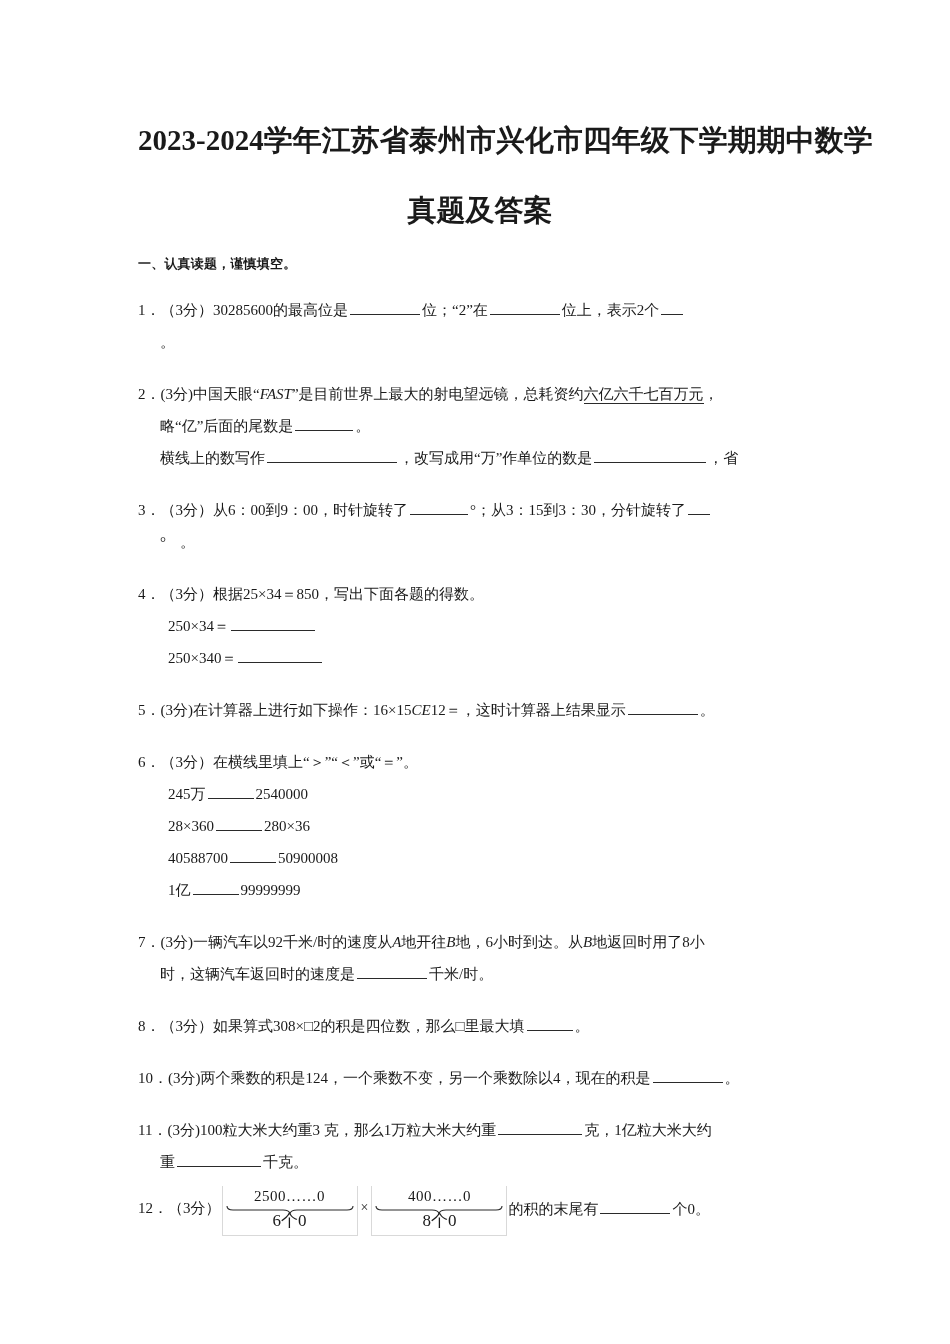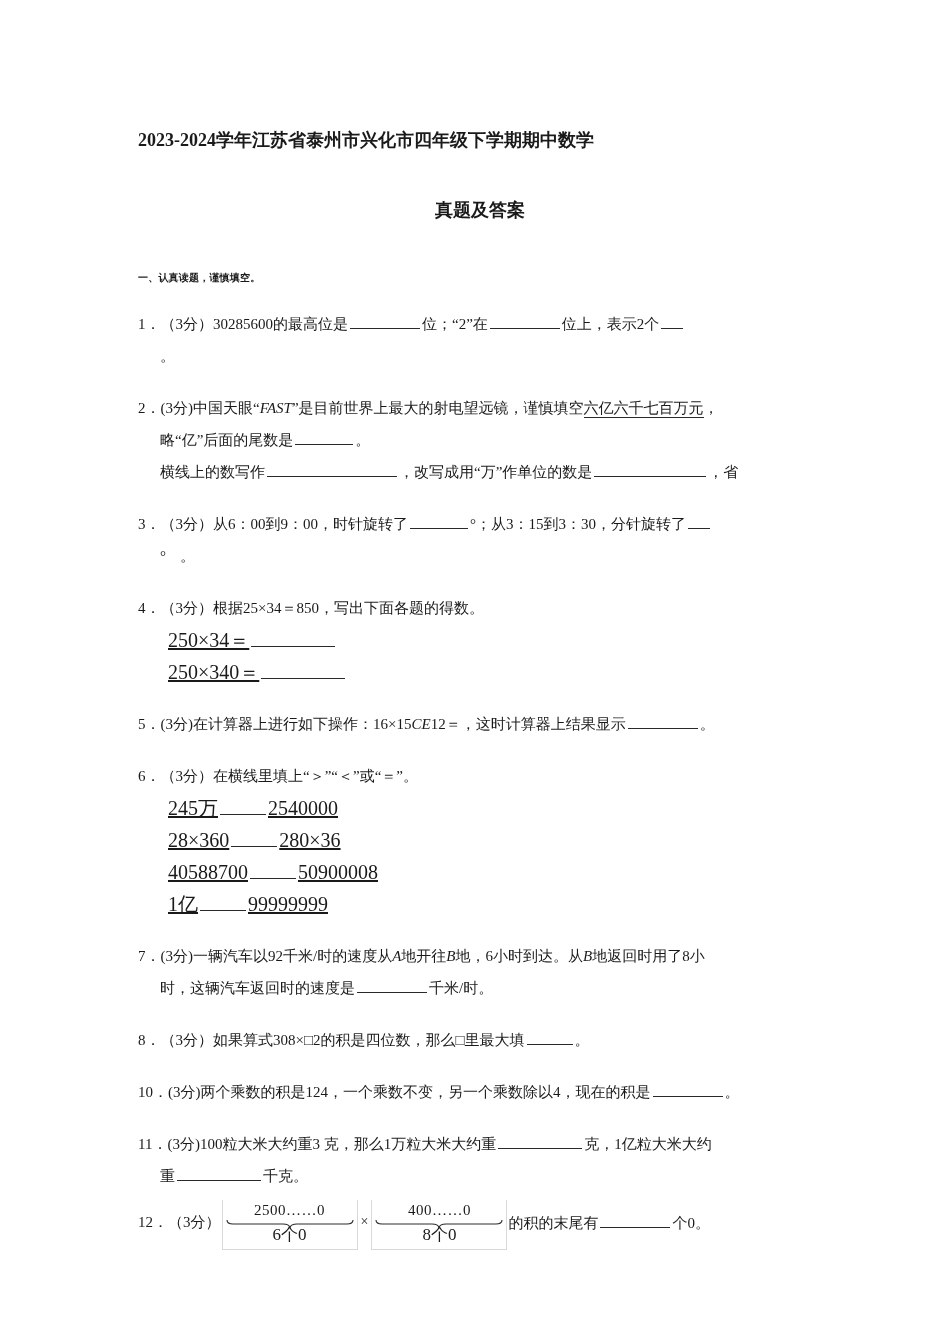--- a/index.html
+++ b/index.html
@@ -27,43 +27,43 @@
     position: absolute;
     left: 138px;
     top: 0;
     width: 684px;
   }
 
   
   .doc-title {
     font-family: "Liberation Serif", "DejaVu Serif", serif;
     font-weight: bold;
-    font-size: 18px;
+    font-size: 29px;
     line-height: 44px;
     text-align: center;
     letter-spacing: 0px;
     margin: 0;
   }
   .title-line-1 {
     margin-top: 118px;
     text-align: left;
     white-space: nowrap;
   }
   .title-line-2 {
     margin-top: 26px;
     text-align: center;
   }
 
   
   .section-heading {
     font-family: "DejaVu Sans", "Liberation Sans", sans-serif;
     font-weight: bold;
-    font-size: 10px;
+    font-size: 13px;
     line-height: 20px;
-    margin-top: 36px;
+    margin-top: 22px;
     letter-spacing: 0.2px;
   }
 
   
   .q {
     font-size: 15px;
     line-height: 32px;
     margin-top: 20px;
     position: relative;
   }
@@ -95,25 +95,24 @@
   .uline {
     border-bottom: 1.2px solid #2a2a2a;
     padding-bottom: 1px;
   }
 
   .italic { font-style: italic; }
 
   
   .subitem {
     display: block;
-    font-size: 20px;
+    font-size: 15px;
     line-height: 32px;
     padding-left: 30px;
     white-space: nowrap;
-    text-decoration: underline;
   }
 
   
   .q12-row {
     display: flex;
     align-items: center;
     white-space: nowrap;
     line-height: normal;
   }
   .q12-lead { line-height: 32px; }
@@ -169,21 +168,21 @@
     <div class="doc-title title-line-2">真题及答案</div>
 
     <div class="section-heading">一、认真读题，谨慎填空。</div>
 
     <div class="q">
       <span class="q-line"><span class="qnum">1．</span><span>（3分）</span><span>30285600的最高位是</span><span class="blank b-l"></span><span>位；“2”在</span><span class="blank b-l"></span><span>位上，表示2个</span><span class="blank b-xs"></span></span>
       <span class="q-line indent">。</span>
     </div>
 
     <div class="q">
-      <span class="q-line"><span class="qnum">2．</span><span>(3分)</span><span>中国天眼“</span><span class="italic">FAST</span><span>”是目前世界上最大的射电望远镜，谨慎填空</span><span class="uline">六亿六千七百万元</span><span>，</span></span>
+      <span class="q-line"><span class="qnum">2．</span><span>(3分)</span><span>中国天眼“</span><span class="italic">FAST</span><span>”是目前世界上最大的射电望远镜，总耗资约</span><span class="uline">六亿六千七百万元</span><span>，</span></span>
       <span class="q-line indent"><span>略“亿”后面的尾数是</span><span class="blank b-m"></span><span>。</span></span>
       <span class="q-line indent"><span>横线上的数写作</span><span class="blank b-huge"></span><span>，改写成用“万”作单位的数是</span><span class="blank b-xxl"></span><span>，省</span></span>
     </div>
 
     <div class="q">
       <span class="q-line"><span class="qnum">3．</span><span>（3分）</span><span>从6：00到9：00，时针旋转了</span><span class="blank b-m"></span><span>°；从3：15到3：30，分针旋转了</span><span class="blank b-xs"></span></span>
       <span class="q-line indent"><span>°</span><span style="display:inline-block;width:14px"></span><span>。</span></span>
     </div>
 
     <div class="q">

